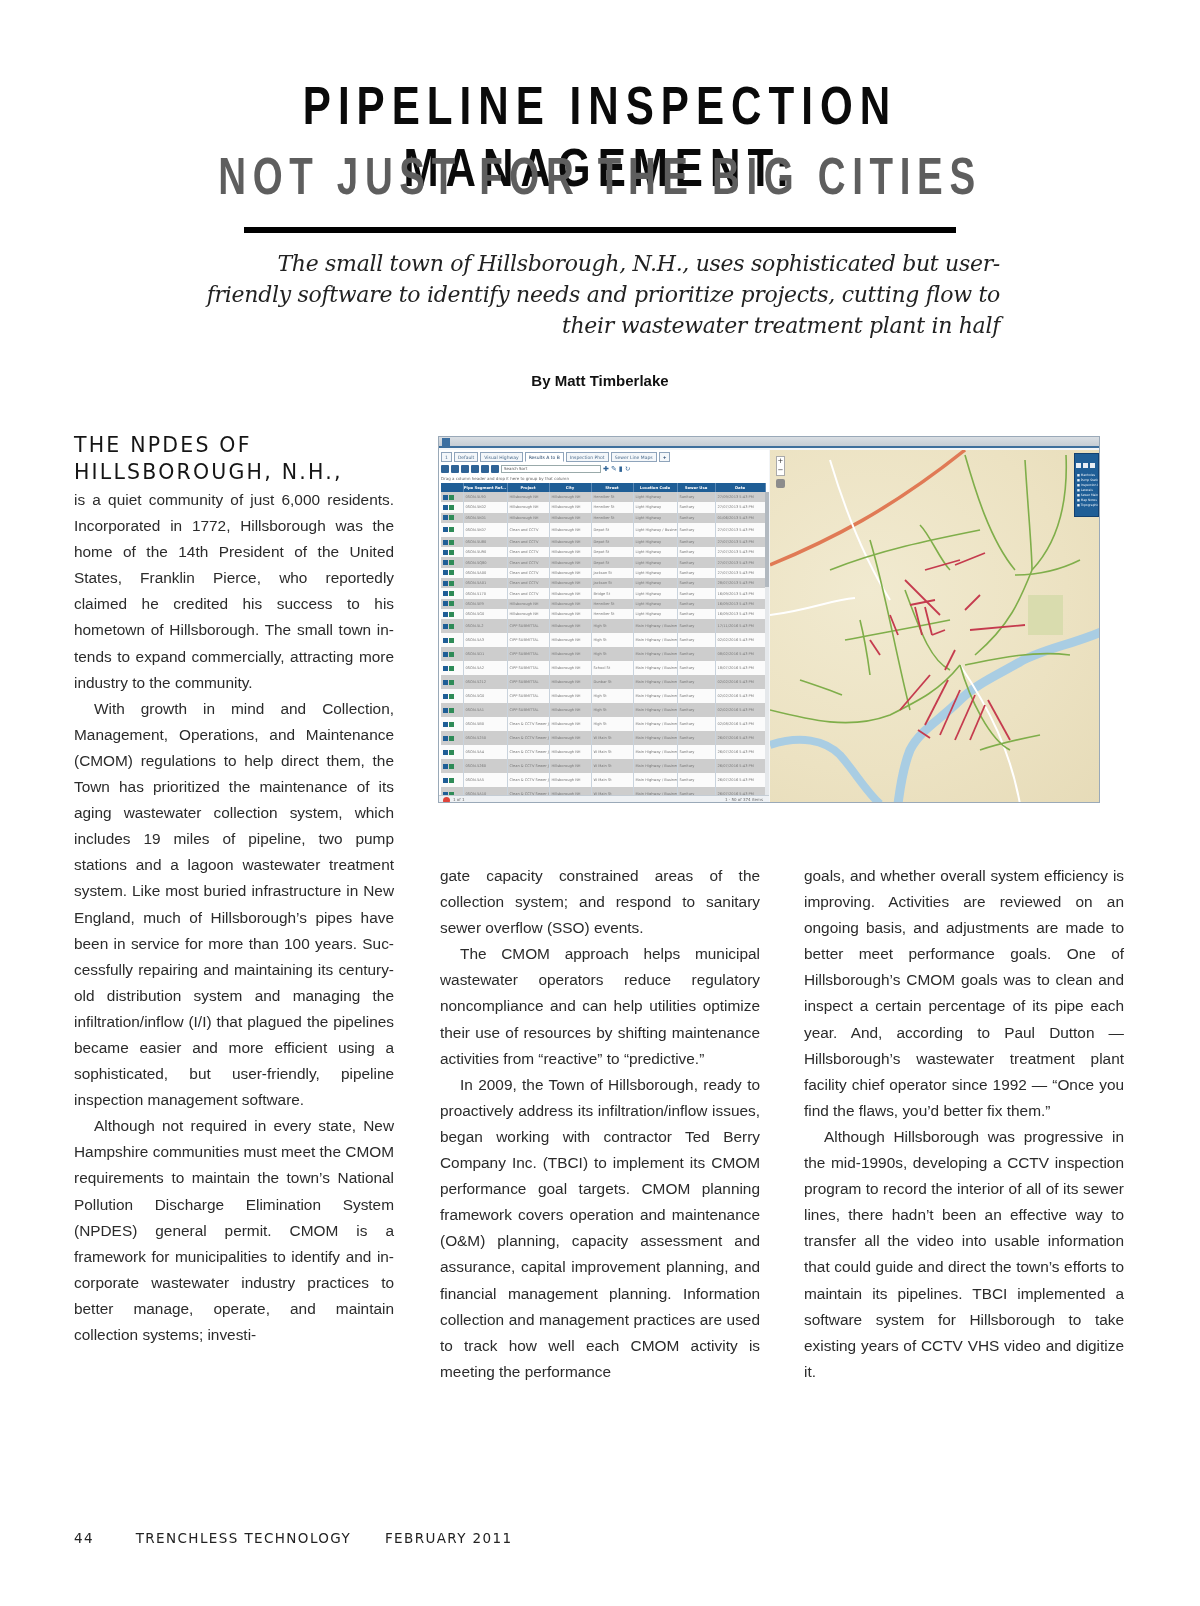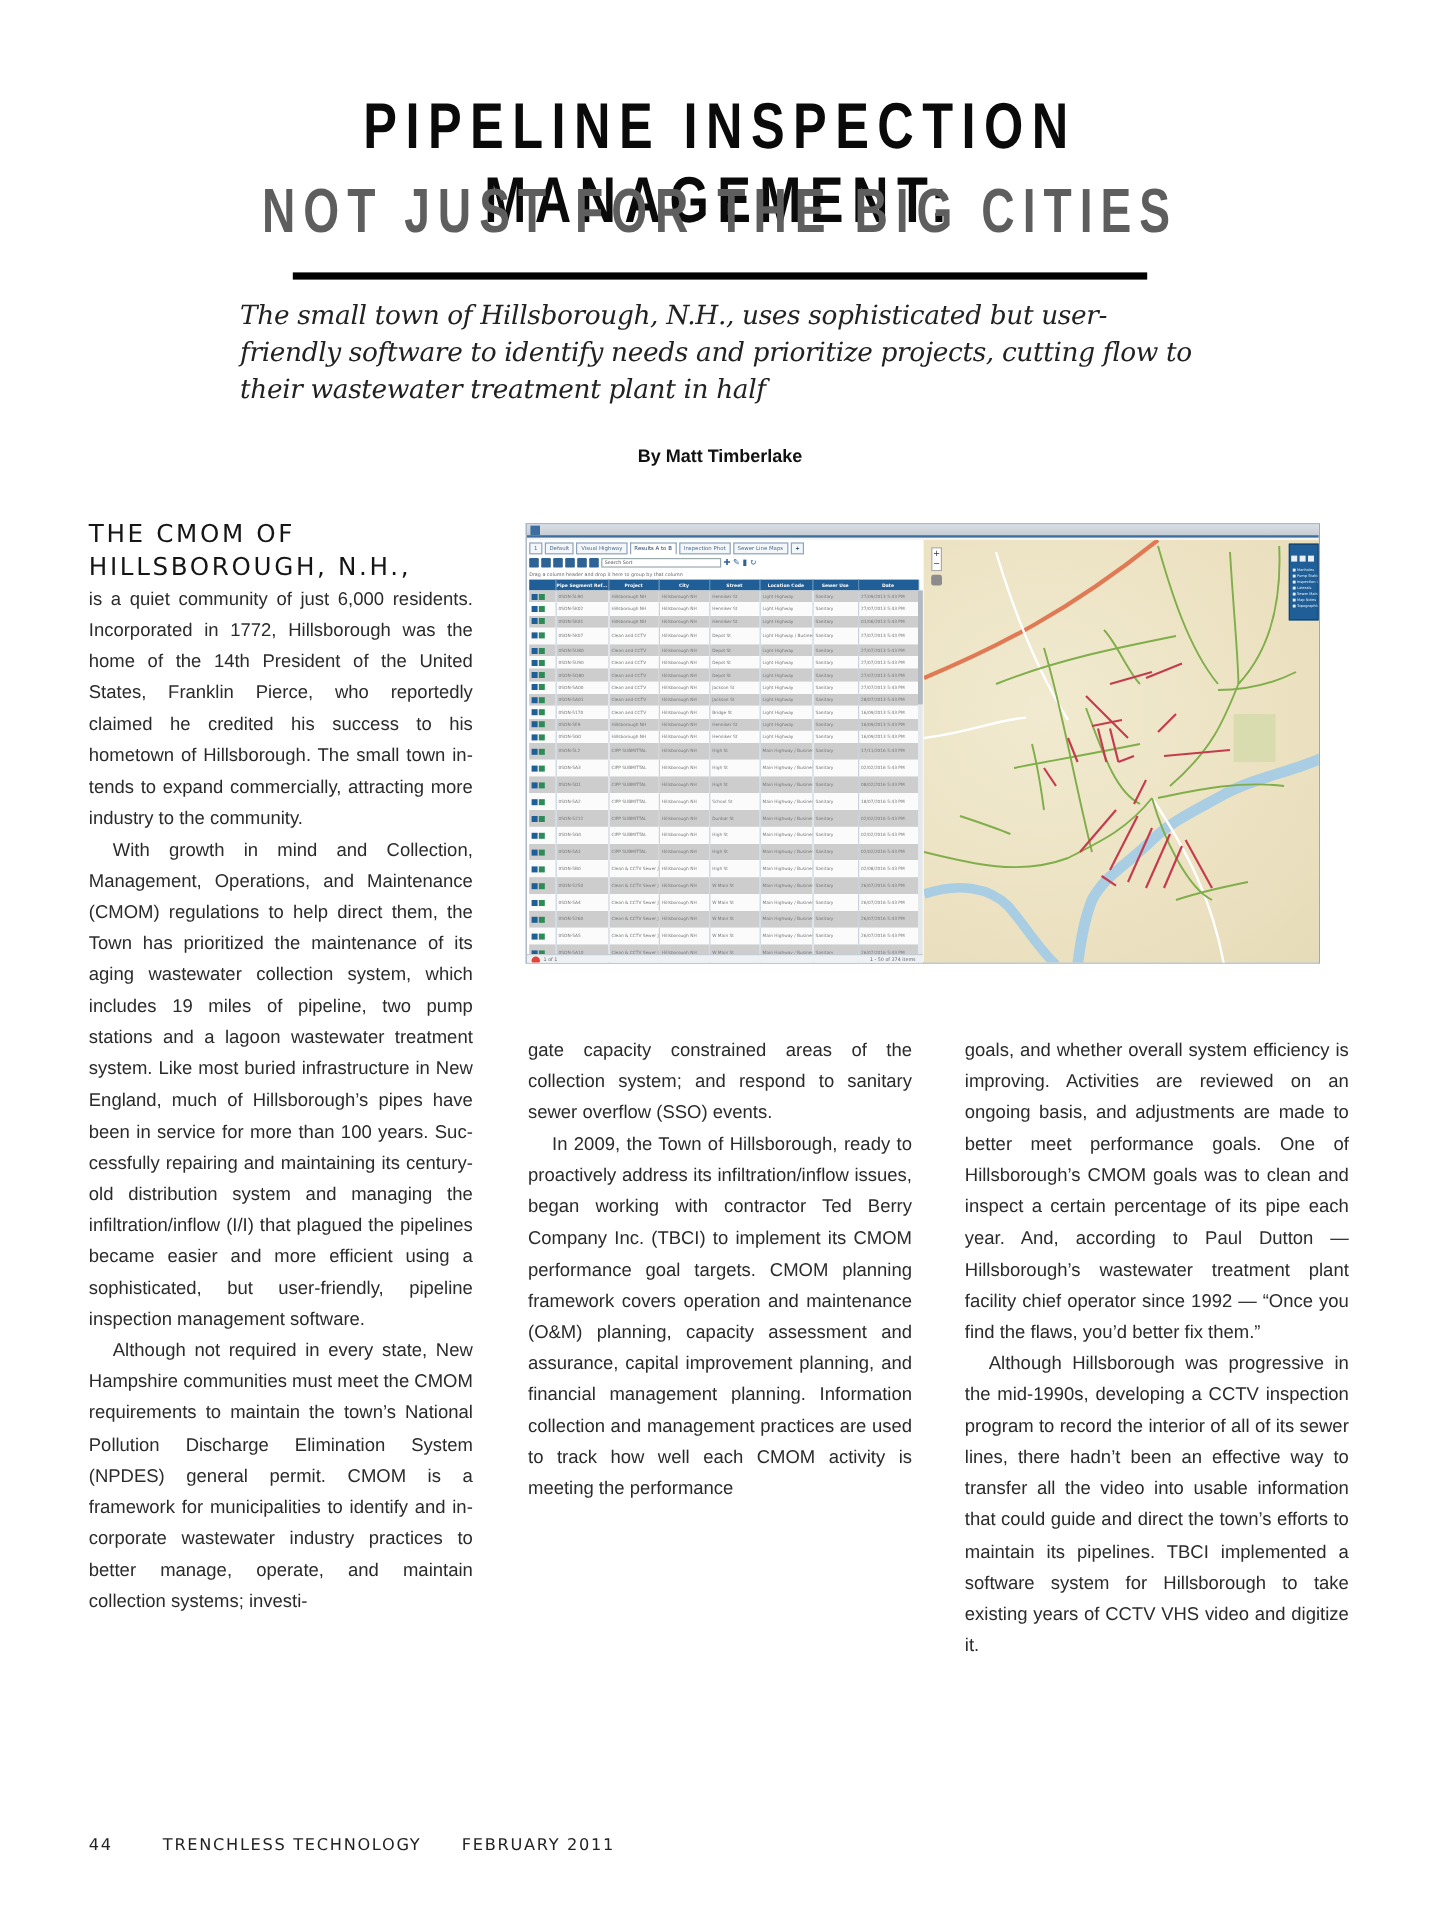--- a/index.html
+++ b/index.html
@@ -15,21 +15,21 @@
   .title2 {
     position: absolute; left: 0; top: 146px; width: 1200px; text-align: center;
     font-family: "Liberation Sans", sans-serif; font-weight: 700;
     font-size: 52px; letter-spacing: 9px; color: #5e5e5e;
     transform: scaleX(0.74); transform-origin: center;
   }
   .rule {
     position: absolute; left: 244px; top: 227px; width: 712px; height: 6px; background: #000;
   }
   .deck {
-    position: absolute; left: 200px; top: 248px; width: 800px; text-align: left;
+    position: absolute; left: 200px; top: 248px; width: 800px; text-align: right;
     font-family: "DejaVu Serif", serif; font-style: italic; font-size: 22px; line-height: 31px;
     color: #222; letter-spacing: -0.3px;
   }
   .byline {
     position: absolute; left: 0; top: 372px; width: 1200px; text-align: center;
     font-family: "Liberation Sans", sans-serif; font-weight: 700; font-size: 15px; color: #111;
   }
 
   .col { position: absolute; font-family: Liberation Sans, sans-serif; font-size: 15.4px; line-height: 26.1px;
     color: #2b2b2b; text-align: justify; hyphens: manual; }
@@ -99,32 +99,33 @@
 </head>
 <body>
 
 <div class="title1">PIPELINE INSPECTION MANAGEMENT:</div>
 <div class="title2">NOT JUST FOR THE BIG CITIES</div>
 <div class="rule"></div>
 <div class="deck">The small town of Hillsborough, N.H., uses sophisticated but user-friendly software to identify needs and prioritize projects, cutting flow to their wastewater treatment plant in half</div>
 <div class="byline">By Matt Timberlake</div>
 
 <div class="lead-head">
-  <div>THE CMOM OF</div>
+  <div>THE NPDES OF</div>
   <div>HILLSBOROUGH, N.H.,</div>
 </div>
 
 <div class="col col1">
   <p>is a quiet community of just 6,000 residents. Incorporated in 1772, Hill­sborough was the home of the 14th President of the United States, Frank­lin Pierce, who reportedly claimed he credited his success to his hometown of Hillsborough. The small town in­tends to expand commercially, attract­ing more industry to the community.</p>
   <p class="ind">With growth in mind and Collec­tion, Management, Operations, and Maintenance (CMOM) regulations to help direct them, the Town has pri­oritized the maintenance of its aging wastewater collection system, which includes 19 miles of pipeline, two pump stations and a lagoon wastewa­ter treatment system. Like most buried infrastructure in New England, much of Hillsborough’s pipes have been in service for more than 100 years. Suc­cessfully repairing and maintaining its century-old distribution system and managing the infiltration/inflow (I/I) that plagued the pipelines be­came easier and more efficient using a sophisticated, but user-friendly, pipe­line inspection management software.</p>
   <p class="ind">Although not required in every state, New Hampshire communities must meet the CMOM requirements to main­tain the town’s National Pollution Dis­charge Elimination System (NPDES) general permit. CMOM is a framework for municipalities to identify and in­corporate wastewater industry prac­tices to better manage, operate, and maintain collection systems; investi-</p>
 </div>
 
 <div class="col col2">
   <p>gate capacity constrained areas of the collection system; and respond to sani­tary sewer overflow (SSO) events.</p>
+  <p class="ind">The CMOM approach helps mu­nicipal wastewater operators reduce regulatory noncompliance and can help utilities optimize their use of resources by shifting maintenance activities from “reactive” to “predic­tive.”</p>
   <p class="ind">In 2009, the Town of Hillsborough, ready to proactively address its infil­tration/inflow issues, began working with contractor Ted Berry Company Inc. (TBCI) to implement its CMOM performance goal targets. CMOM plan­ning framework covers operation and maintenance (O&amp;M) planning, capac­ity assessment and assurance, capital improvement planning, and financial management planning. Information collection and management practices are used to track how well each CMOM activity is meeting the performance</p>
 </div>
 
 <div class="col col3">
   <p>goals, and whether overall system ef­ficiency is improving. Activities are reviewed on an ongoing basis, and adjustments are made to better meet performance goals. One of Hillsbor­ough’s CMOM goals was to clean and inspect a certain percentage of its pipe each year. And, according to Paul Dutton — Hillsborough’s wastewater treatment plant facility chief operator since 1992 — “Once you find the flaws, you’d better fix them.”</p>
   <p class="ind">Although Hillsborough was pro­gressive in the mid-1990s, developing a CCTV inspection program to record the interior of all of its sewer lines, there hadn’t been an effective way to transfer all the video into usable information that could guide and di­rect the town’s efforts to maintain its pipelines. TBCI implemented a soft­ware system for Hillsborough to take existing years of CCTV VHS video and digitize it.</p>
 </div>
 
 <div class="shot">
   <div class="topbar">

